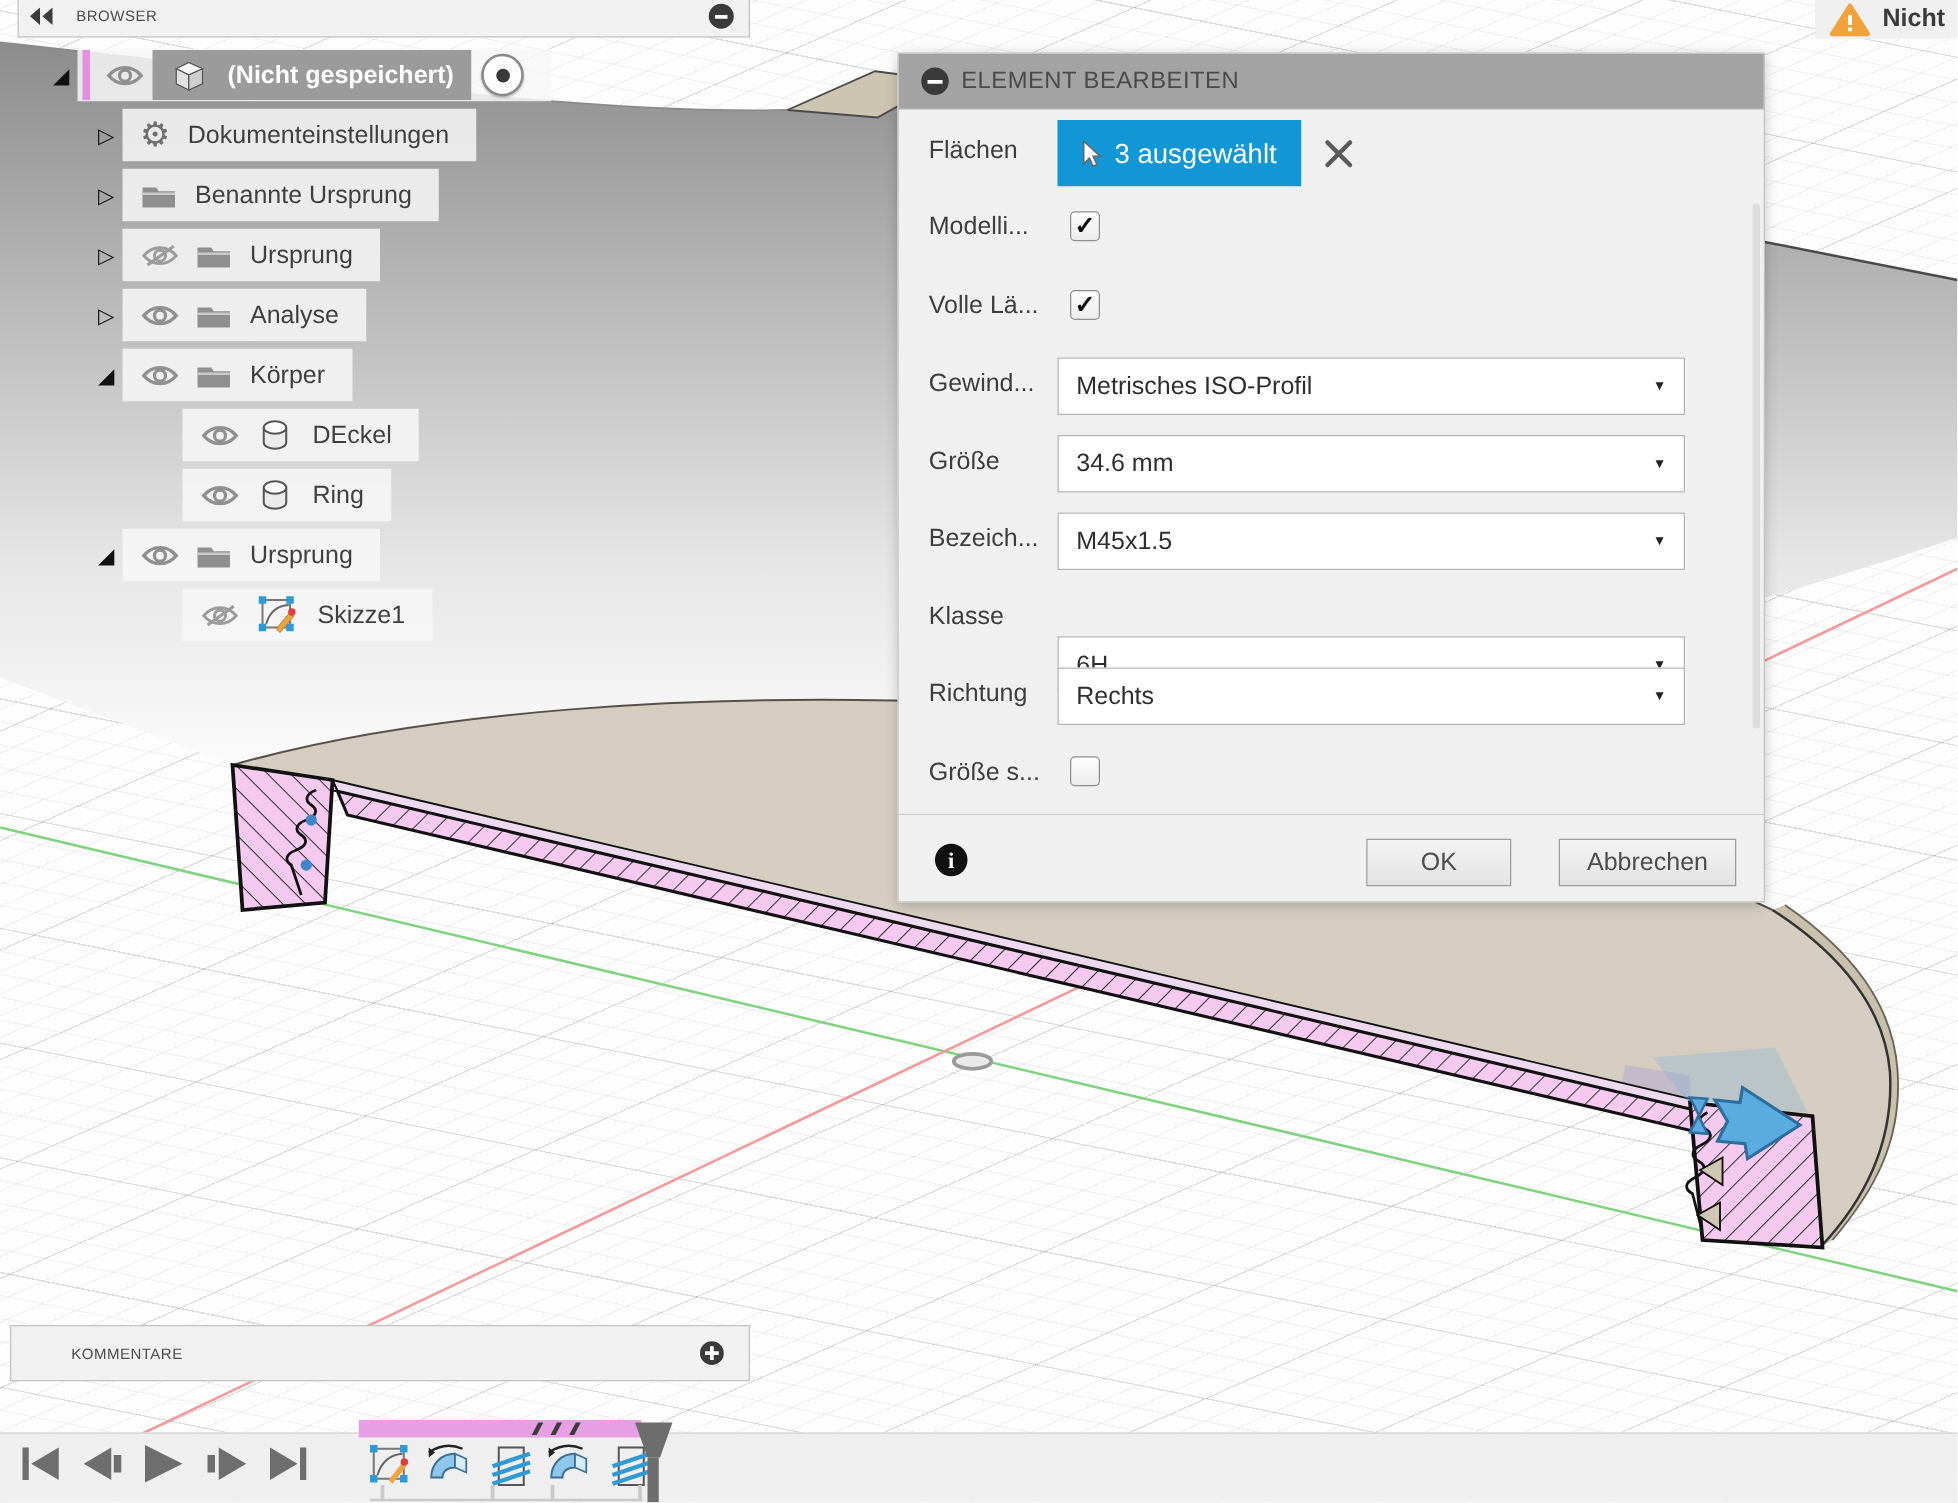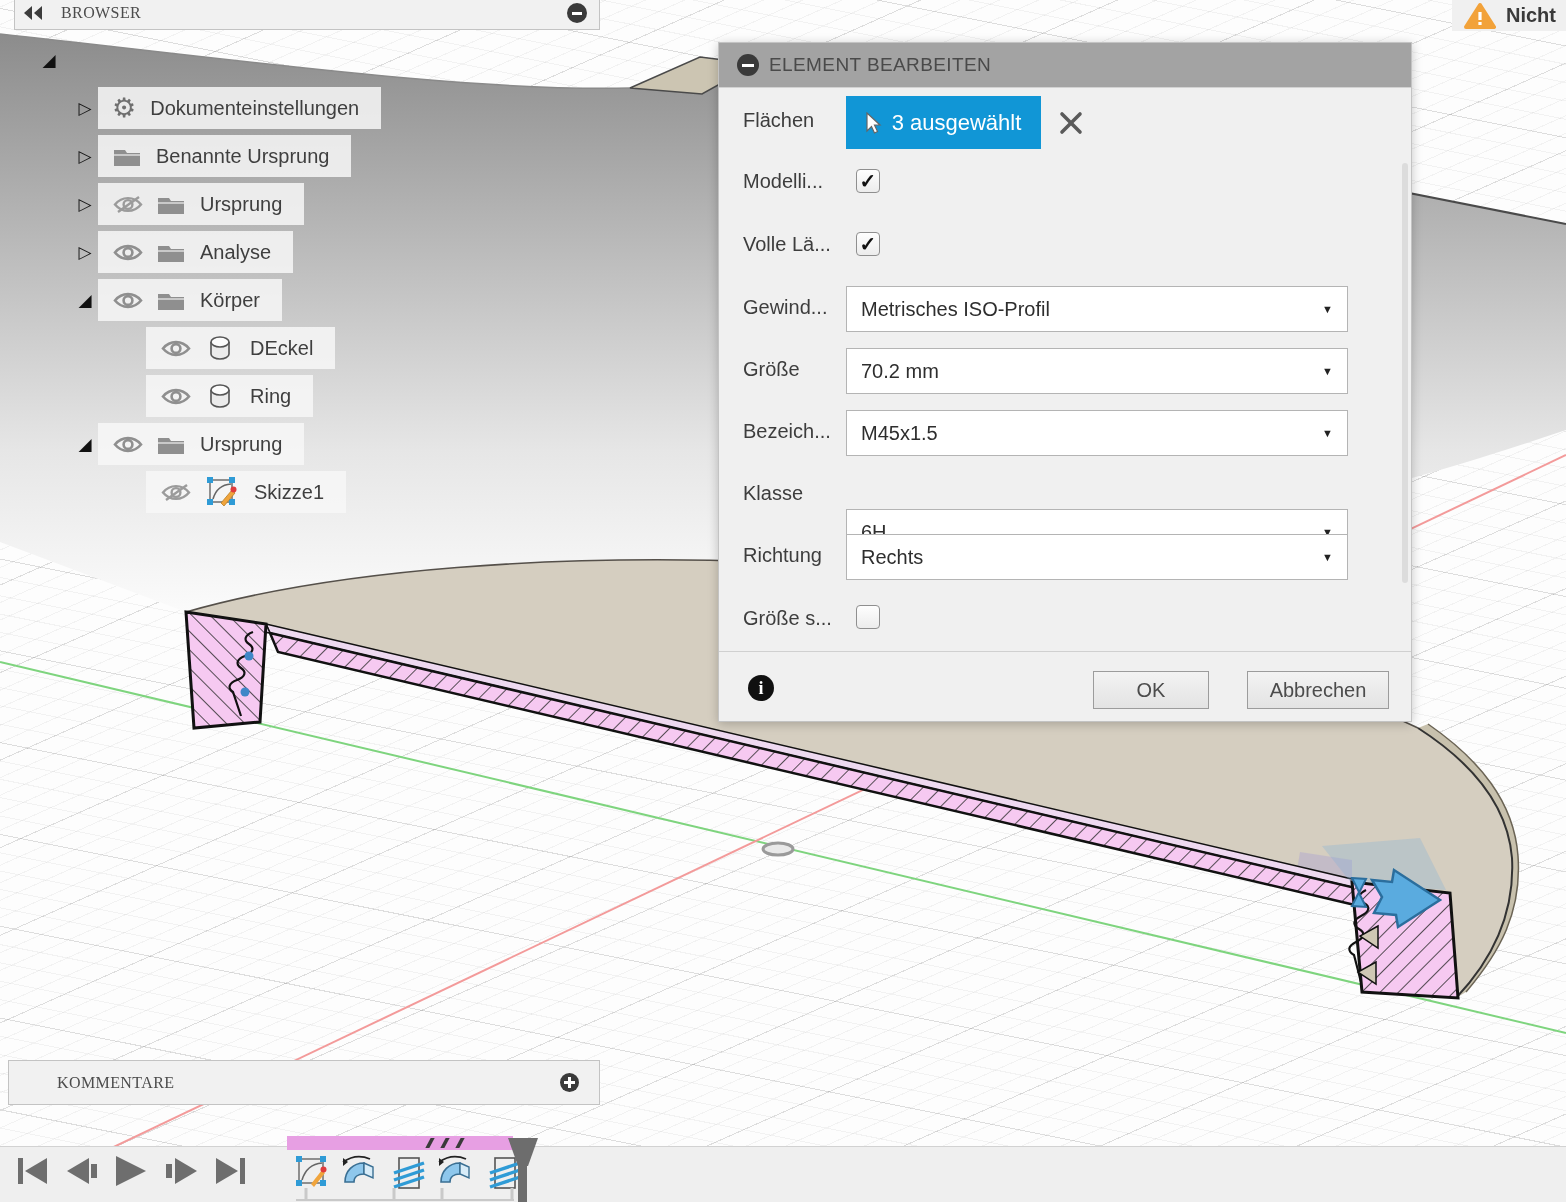--- a/index.html
+++ b/index.html
@@ -9,21 +9,21 @@
   .viewport{position:absolute;inset:0;
     background:
       repeating-linear-gradient(11.3deg, rgba(0,0,0,0.085) 0 1px, transparent 1px 90px),
       repeating-linear-gradient(-24deg, rgba(0,0,0,0.085) 0 1px, transparent 1px 80px),
       repeating-linear-gradient(11.3deg, rgba(0,0,0,0.045) 0 1px, transparent 1px 18px),
       repeating-linear-gradient(-24deg, rgba(0,0,0,0.045) 0 1px, transparent 1px 16px),
       #fdfdfd;}
   .scene{position:absolute;inset:0;}
   
   .panel{position:absolute;background:#f1f1f1;border:1px solid #c3c3c3;box-sizing:border-box;}
-  .panel-title{font-size:16px;color:#4c4c4c;letter-spacing:.4px;font-family:Liberation Serif, serif;}
+  .panel-title{font-size:12px;color:#4c4c4c;letter-spacing:.4px;}
   .circle-btn{border-radius:50%;background:#3a3a3a;display:flex;align-items:center;justify-content:center;}
   
   .tree-row{position:absolute;display:flex;align-items:center;height:44px;font-size:20px;color:#3f3f3f;}
   .chip{display:flex;align-items:center;background:rgba(247,247,247,.85);height:42px;padding:0 22px 0 8px;}
   .tri{width:26px;font-size:17px;color:#111;text-align:center;flex:none;}
   .ico{flex:none;display:inline-flex;align-items:center;justify-content:center;margin:0 6px;}
   .sel-bg{background:#9b9b9b;color:#fff;font-weight:bold;display:flex;align-items:center;height:40px;padding:0 14px;}
   .pinkbar{width:6px;height:40px;background:#e58fdf;margin-right:6px;flex:none;}
   .radio{width:30px;height:30px;border-radius:50%;background:#fdfdfd;border:2px solid #8a8a8a;display:flex;align-items:center;justify-content:center;margin-left:8px;box-shadow:0 1px 2px rgba(0,0,0,.3);}
   .radio .dot{width:11px;height:11px;border-radius:50%;background:#3a3a3a;}
@@ -136,20 +136,42 @@
       </svg>
   </span>
   <span class="panel-title" style="margin-left:12px;">BROWSER</span>
   <span class="circle-btn" style="width:20px;height:20px;margin-left:auto;margin-right:12px;">
     <span style="width:10px;height:3px;background:#fff;display:block;"></span>
   </span>
 </div>
 
 <div class="tree-row" style="left:36px;top:38px;">
   <span class="tri">◢</span>
+  <span class="chip" style="padding-left:4px;">
+    <span class="pinkbar"></span>
+    <span class="ico">
+      <svg width="32" height="21" fill="none" stroke="#8f8f8f" stroke-width="2.6">
+          <path d="M3,10.5 C10,2 22,2 29,10.5 C22,19 10,19 3,10.5 Z"></path>
+          <circle cx="16" cy="10.5" r="4.4"></circle>
+        </svg>
+    </span>
+    <span class="sel-bg">
+      <span class="ico" style="margin-left:0;">
+        <svg width="30" height="28">
+            <polygon points="5,9 15,4 26,9 15,14" fill="#f7f7f7" stroke="#555"></polygon>
+            <polygon points="5,9 15,14 15,26 5,21" fill="#e2e2e2" stroke="#555"></polygon>
+            <polygon points="26,9 15,14 15,26 26,21" fill="#cfcfcf" stroke="#555"></polygon>
+          </svg>
+      </span>
+      <span style="margin-left:10px;">(Nicht gespeichert)</span>
+    </span>
+    <span class="radio">
+        <span class="dot"></span>
+      </span>
+  </span>
 </div>
 
 <div class="tree-row" style="left:72px;top:86px;">
   <span class="tri">▷</span>
   <span class="chip">
     <span class="ico gear">⚙</span>
     <span style="margin-left:8px;">Dokumenteinstellungen</span>
   </span>
 </div>
 
@@ -331,21 +353,21 @@
   <span class="checkbox" style="top:189px;">✓</span>
 
   <span class="dlg-label" style="top:253px;">Gewind...</span>
   <div class="select" style="top:243px;">
     <span>Metrisches ISO-Profil</span>
     <span class="caret">▼</span>
   </div>
 
   <span class="dlg-label" style="top:315px;">Größe</span>
   <div class="select" style="top:305px;">
-    <span>70.2 mm</span>
+    <span>34.6 mm</span>
     <span class="caret">▼</span>
   </div>
 
   <span class="dlg-label" style="top:377px;">Bezeich...</span>
   <div class="select" style="top:367px;">
     <span>M45x1.5</span>
     <span class="caret">▼</span>
   </div>
 
   <span class="dlg-label" style="top:439px;">Klasse</span>

